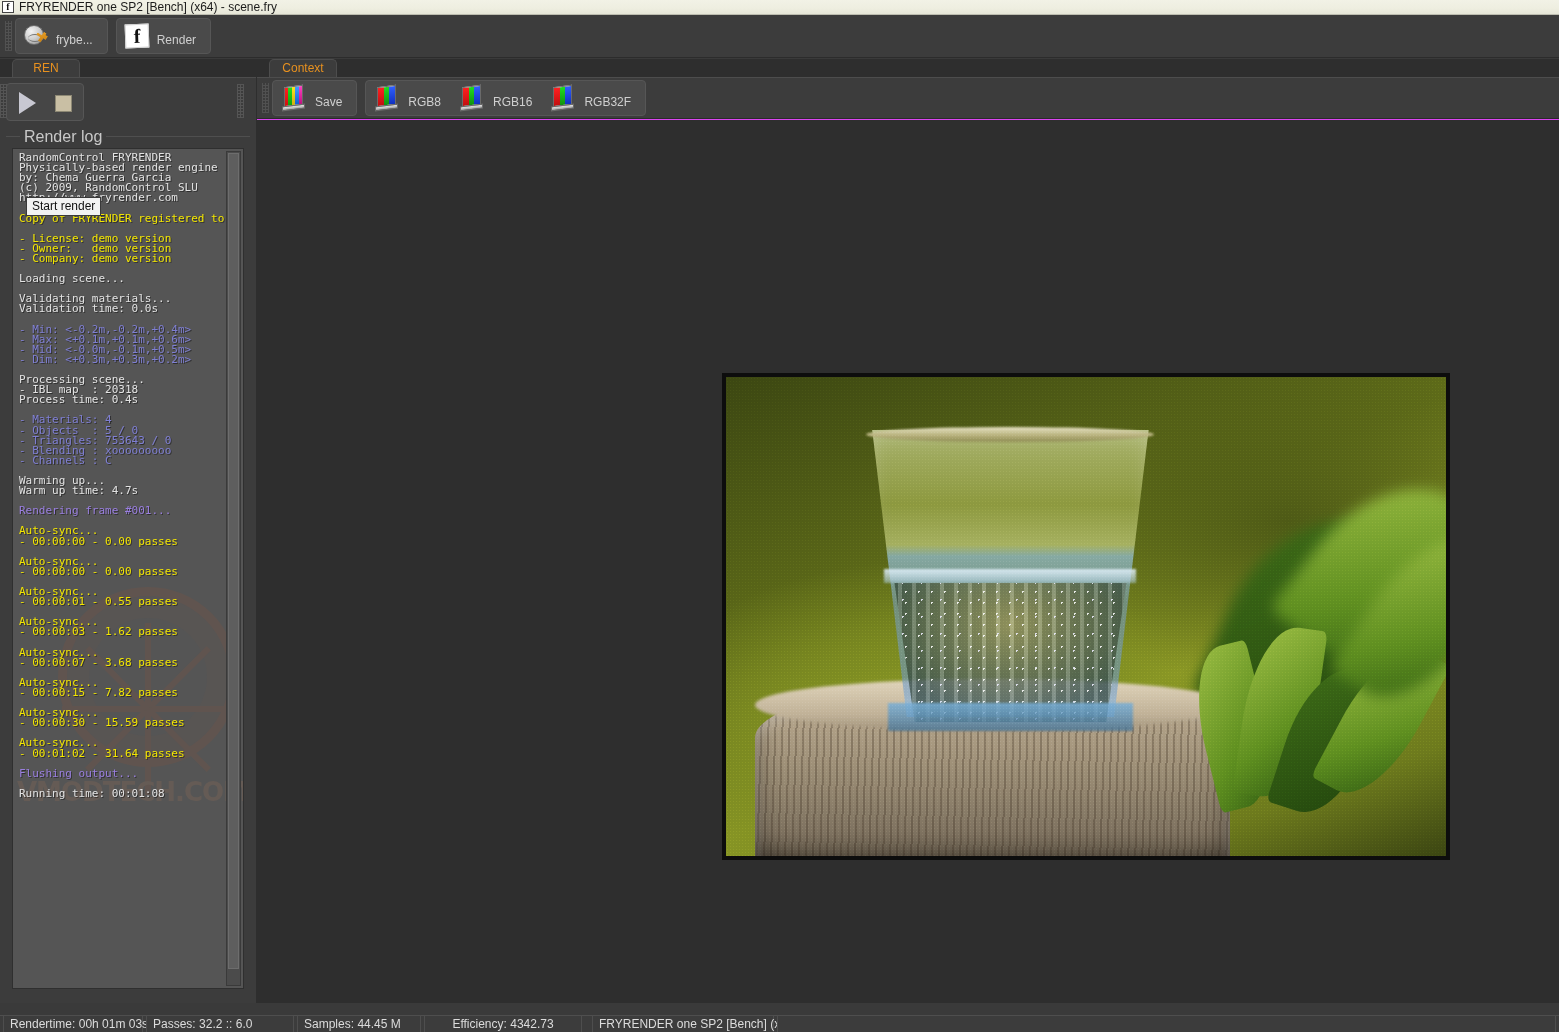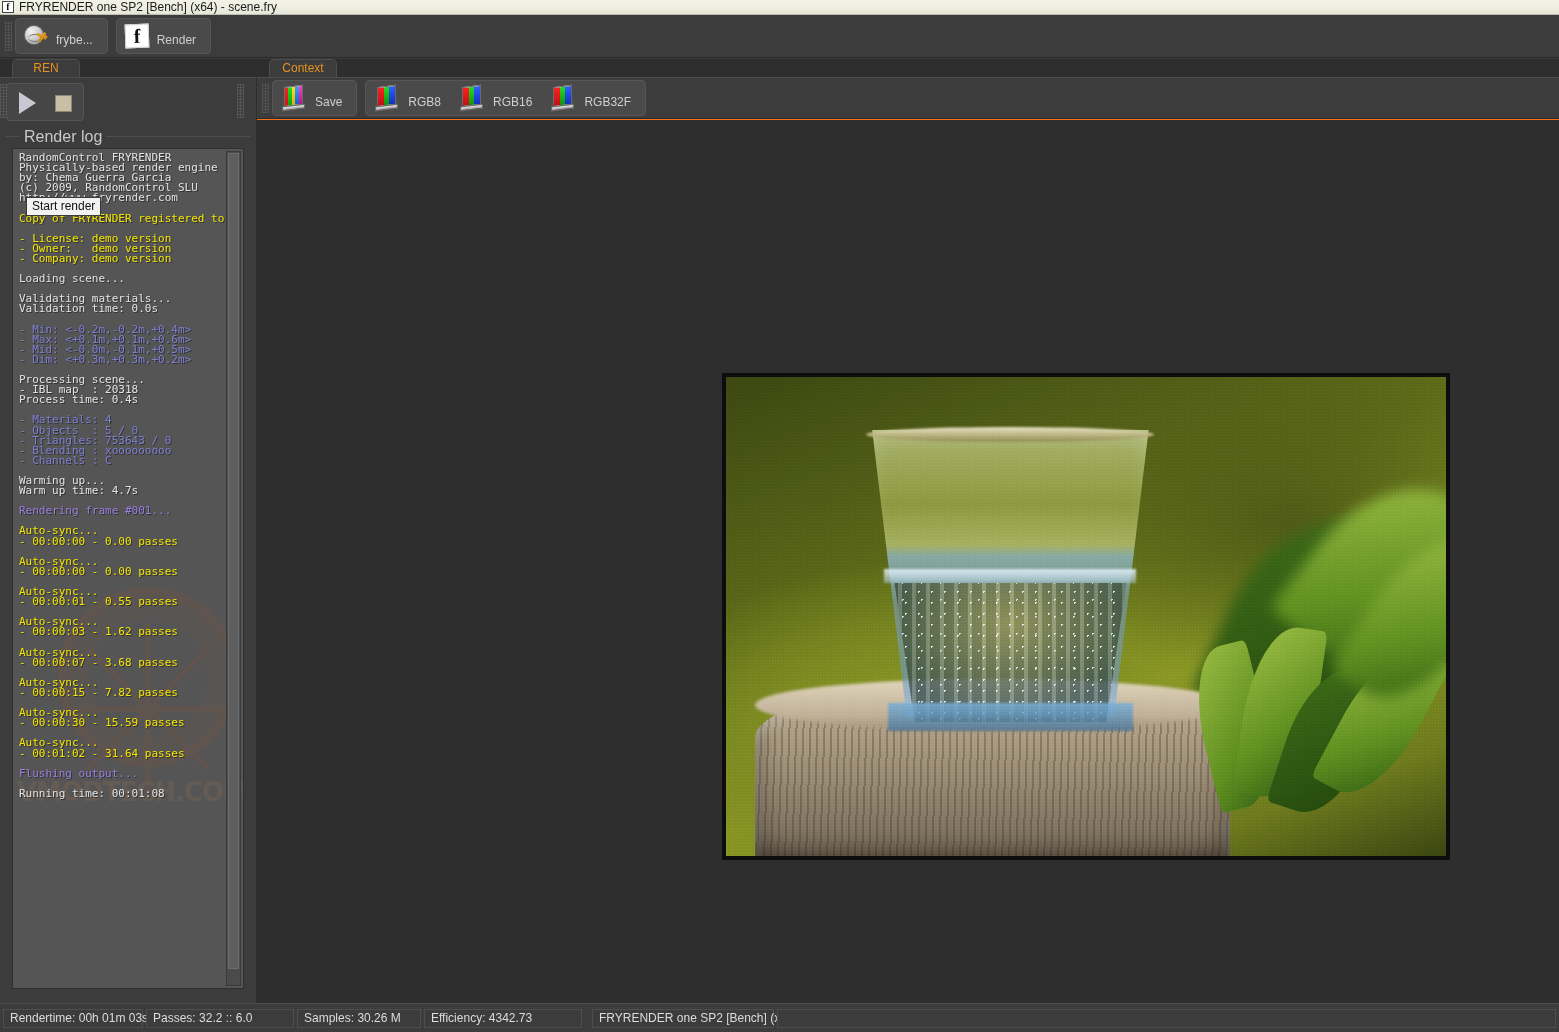--- a/index.html
+++ b/index.html
@@ -250,21 +250,21 @@
     position: absolute; left: 1px; right: 1px; top: 1px;
     height: 98%;
     background: #5e5e5e;
     border: 1px solid #6d6d6d;
   }
 
   
   #rightpanel {
     flex: 1 1 auto;
     position: relative;
-    background: #f97316;
+    background: #d946ef;
     text-decoration: underline;
   }
   #ctx-tabstrip { height: 18px; position: relative; background: #2e2e2e; }
   #ctx-toolbar {
     position: absolute; left: 0; right: 0; top: 18px;
     height: 42px;
     background: #3c3c3c;
     border-top: 1px solid #4d4d4d;
     border-bottom: 1px solid #2a2a2a;
     display: flex; align-items: center;
@@ -406,41 +406,41 @@
     color: #111;
     font-size: 12px;
     padding: 1px 5px 2px 5px;
     z-index: 50;
     white-space: nowrap;
   }
 
   
   #statusbar {
     position: absolute; left: 0; right: 0; bottom: 0;
-    height: 29px;
+    height: 17px;
     background: #3c3c3c;
     border-top: 1px solid #4f4f4f;
     display: flex; align-items: center;
     padding: 0 3px;
     gap: 3px;
   }
   .status-cell {
     height: 19px;
     border: 1px solid #4e4e4e;
     background: #3c3c3c;
     color: #dcdcdc;
     font-size: 12px;
     display: flex; align-items: center;
     padding: 0 6px;
     white-space: nowrap;
   }
   .sc-rendertime { width: 140px; }
   .sc-passes     { width: 148px; }
   .sc-samples    { width: 124px; }
-  .sc-eff        { width: 158px; }
+  .sc-eff        { width: 158px; justify-content: center; }
   .sc-spacer     { width: 4px; border: none; background: transparent; }
   .sc-app        { width: 182px; }
   .sc-tail       { flex: 1 1 auto; }
 </style>
 </head>
 <body>
 
 <div id="titlebar">
   <div class="app-ico">f</div>
   <div class="title-text">FRYRENDER one SP2 [Bench] (x64) - scene.fry</div>
@@ -612,21 +612,21 @@
   <div class="status-cell sc-rendertime">
     <span>Rendertime:</span>&nbsp;
     <span>00h 01m 03s</span>
   </div>
   <div class="status-cell sc-passes">
     <span>Passes:</span>&nbsp;
     <span>32.2 :: 6.0</span>
   </div>
   <div class="status-cell sc-samples">
     <span>Samples:</span>&nbsp;
-    <span>30.26 M</span>
+    <span>44.45 M</span>
   </div>
   <div class="status-cell sc-eff">
     <span>Efficiency:</span>&nbsp;
     <span>4342.73</span>
   </div>
   <div class="sc-spacer"></div>
   <div class="status-cell sc-app">FRYRENDER one SP2 [Bench] (x64)</div>
   <div class="status-cell sc-tail"></div>
 </div>
 

